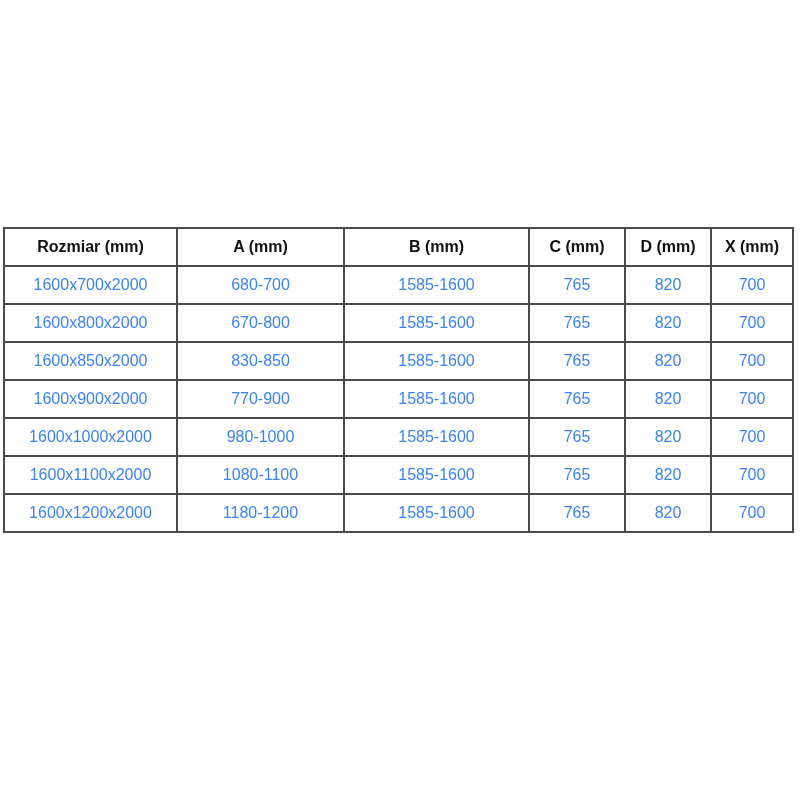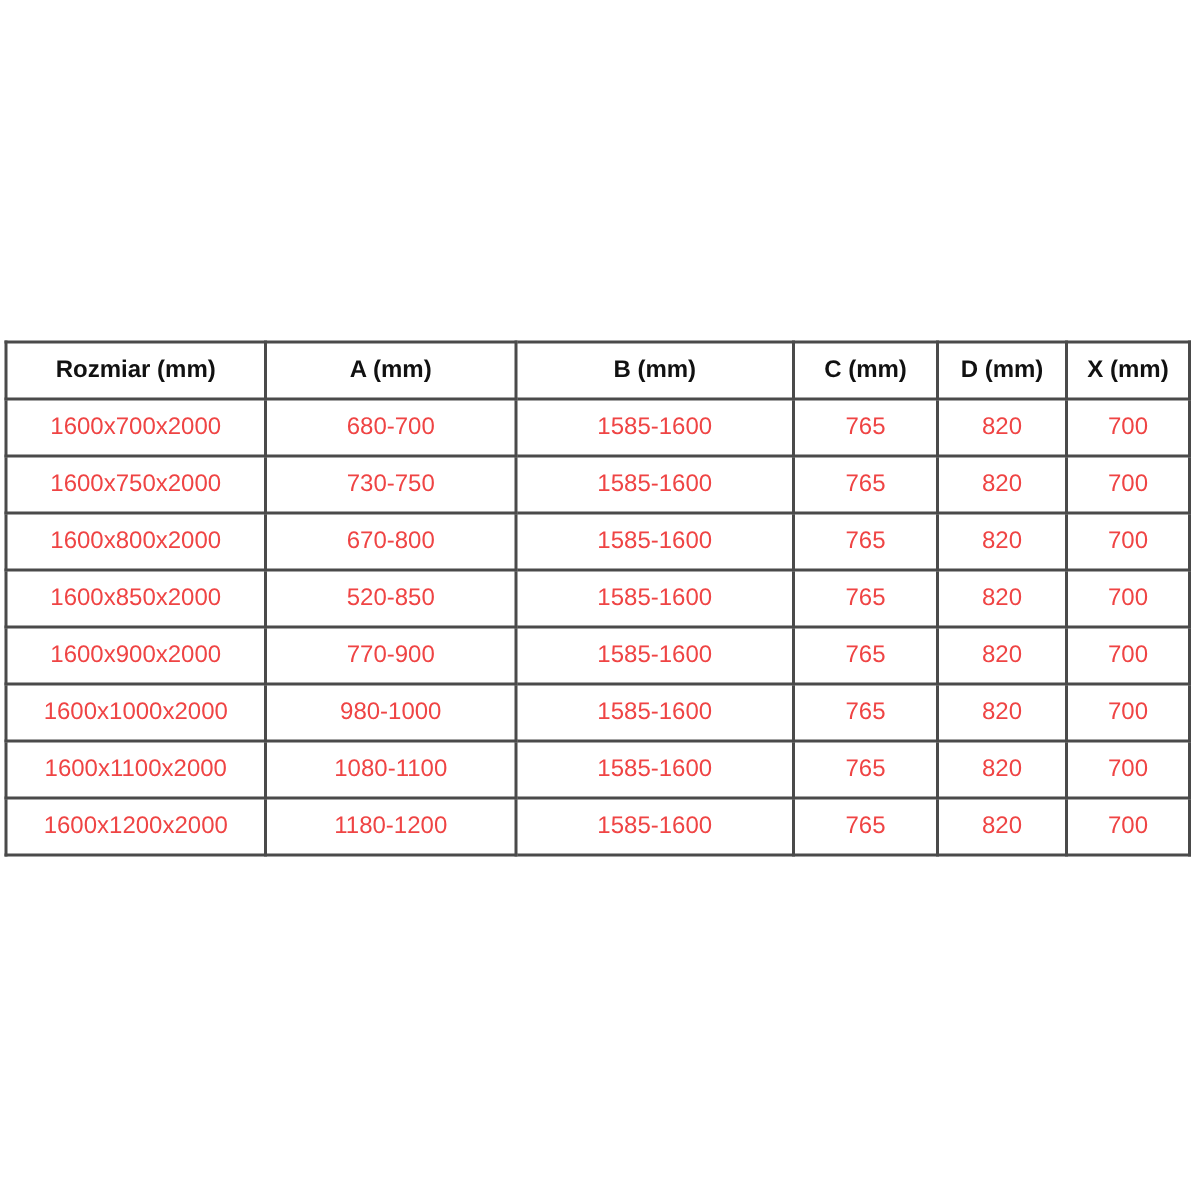--- a/index.html
+++ b/index.html
@@ -26,21 +26,21 @@
     width: 789px;
   }
   table.spec-table th,
   table.spec-table td {
     border: 2px solid #4a4a4a;
     text-align: center;
     vertical-align: middle;
     height: 36px;
     padding: 0 2px;
     font-size: 16px;
-    color: #ef4444;
+    color: #3b82f6;
     white-space: nowrap;
     overflow: hidden;
   }
   table.spec-table th {
     font-weight: bold;
     color: #111111;
   }
   col.c0 { width: 173px; }
   col.c1 { width: 167px; }
   col.c2 { width: 185px; }
@@ -74,38 +74,30 @@
     <tbody>
         <tr>
           <td>1600x700x2000</td>
           <td>680-700</td>
           <td>1585-1600</td>
           <td>765</td>
           <td>820</td>
           <td>700</td>
         </tr>
         <tr>
-          <td>1600x750x2000</td>
-          <td>730-750</td>
-          <td>1585-1600</td>
-          <td>765</td>
-          <td>820</td>
-          <td>700</td>
-        </tr>
-        <tr>
           <td>1600x800x2000</td>
           <td>670-800</td>
           <td>1585-1600</td>
           <td>765</td>
           <td>820</td>
           <td>700</td>
         </tr>
         <tr>
           <td>1600x850x2000</td>
-          <td>520-850</td>
+          <td>830-850</td>
           <td>1585-1600</td>
           <td>765</td>
           <td>820</td>
           <td>700</td>
         </tr>
         <tr>
           <td>1600x900x2000</td>
           <td>770-900</td>
           <td>1585-1600</td>
           <td>765</td>

